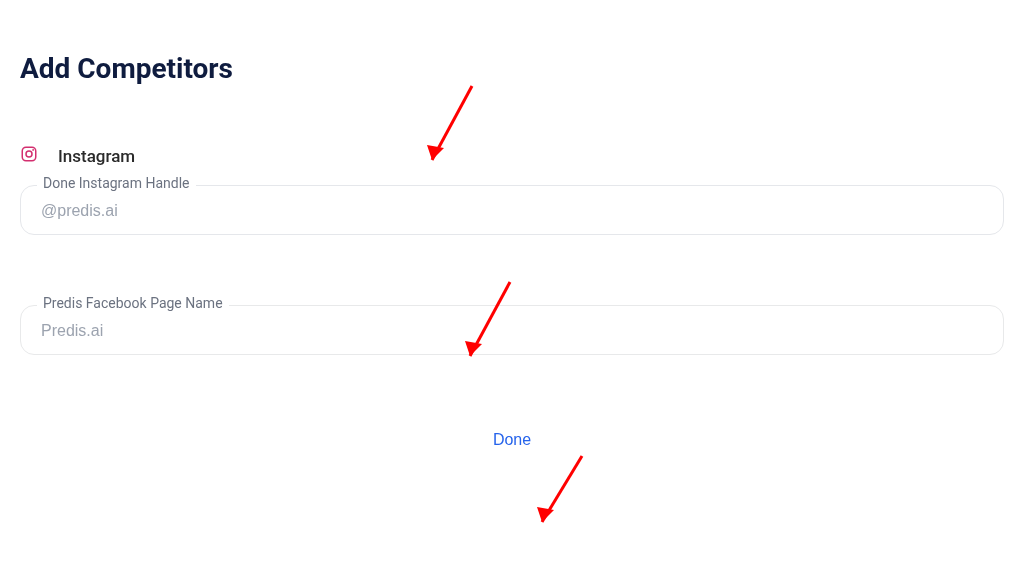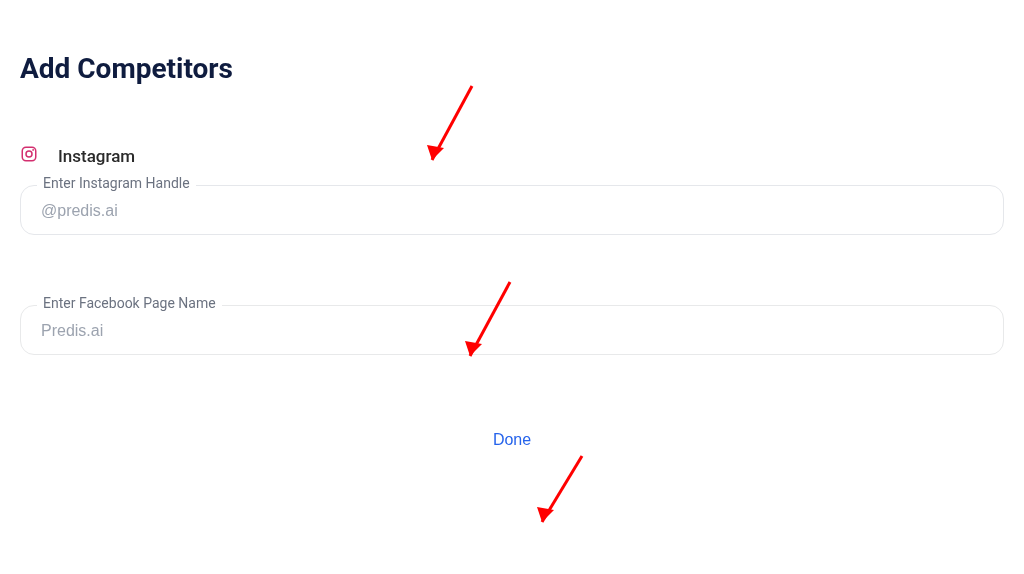--- a/index.html
+++ b/index.html
@@ -98,28 +98,28 @@
     <span>
       <svg viewBox="0 0 24 24" fill="none">
         <rect x="3" y="3" width="18" height="18" rx="5" stroke="#d32f6f" stroke-width="2"></rect>
         <circle cx="12" cy="12" r="4" stroke="#d32f6f" stroke-width="2"></circle>
         <circle cx="17.5" cy="6.5" r="1.2" fill="#d32f6f"></circle>
       </svg>
     </span>
     <span class="section-label">Instagram</span>
   </div>
   <div class="fieldset-wrap">
-    <span class="field-legend">Enter Instagram Handle</span>
+    <span class="field-legend">Done Instagram Handle</span>
     <input type="text" class="text-input" placeholder="@predis.ai" style="">
   </div>
 </div>
 
 <div class="section">
   <div class="fieldset-wrap fb">
-    <span class="field-legend">Enter Facebook Page Name</span>
+    <span class="field-legend">Predis Facebook Page Name</span>
     <input type="text" class="text-input" placeholder="Predis.ai" style="">
   </div>
 </div>
 
 <button class="done-button">Done</button>
 
 <svg class="arrow" style="left:420px; top:82px;" width="60" height="90" viewBox="0 0 60 90">
   <line x1="52" y1="4" x2="12" y2="78" stroke="#ff0000" stroke-width="3"></line>
   <polygon points="12,78 24,66 7,63" fill="#ff0000"></polygon>
 </svg>

